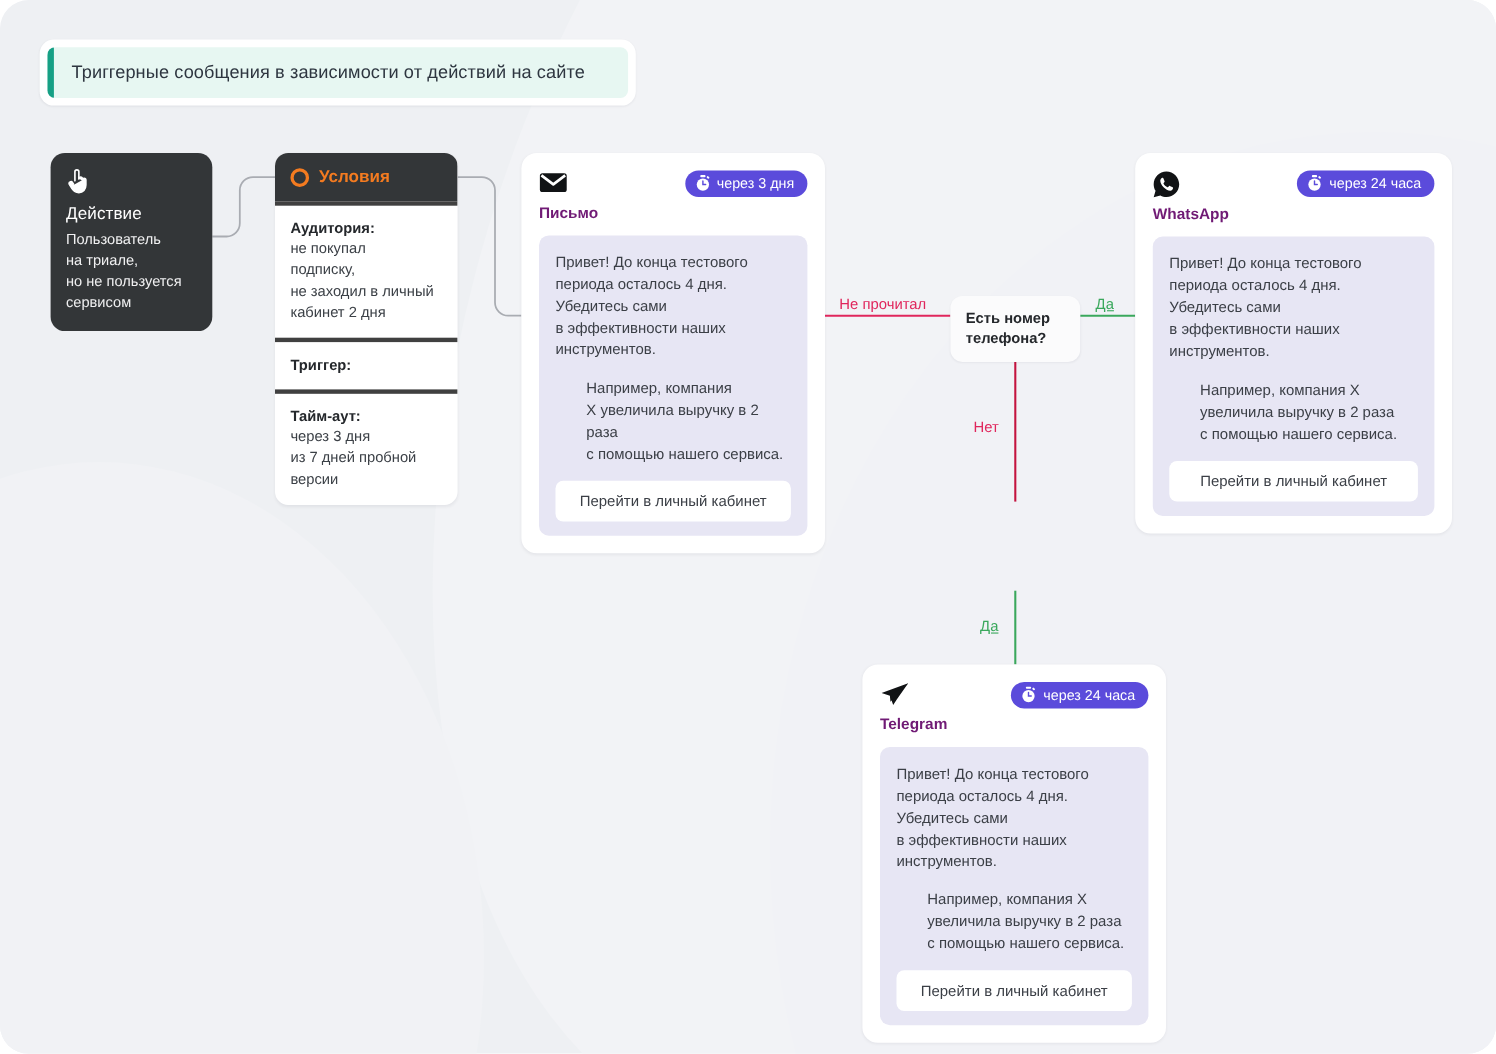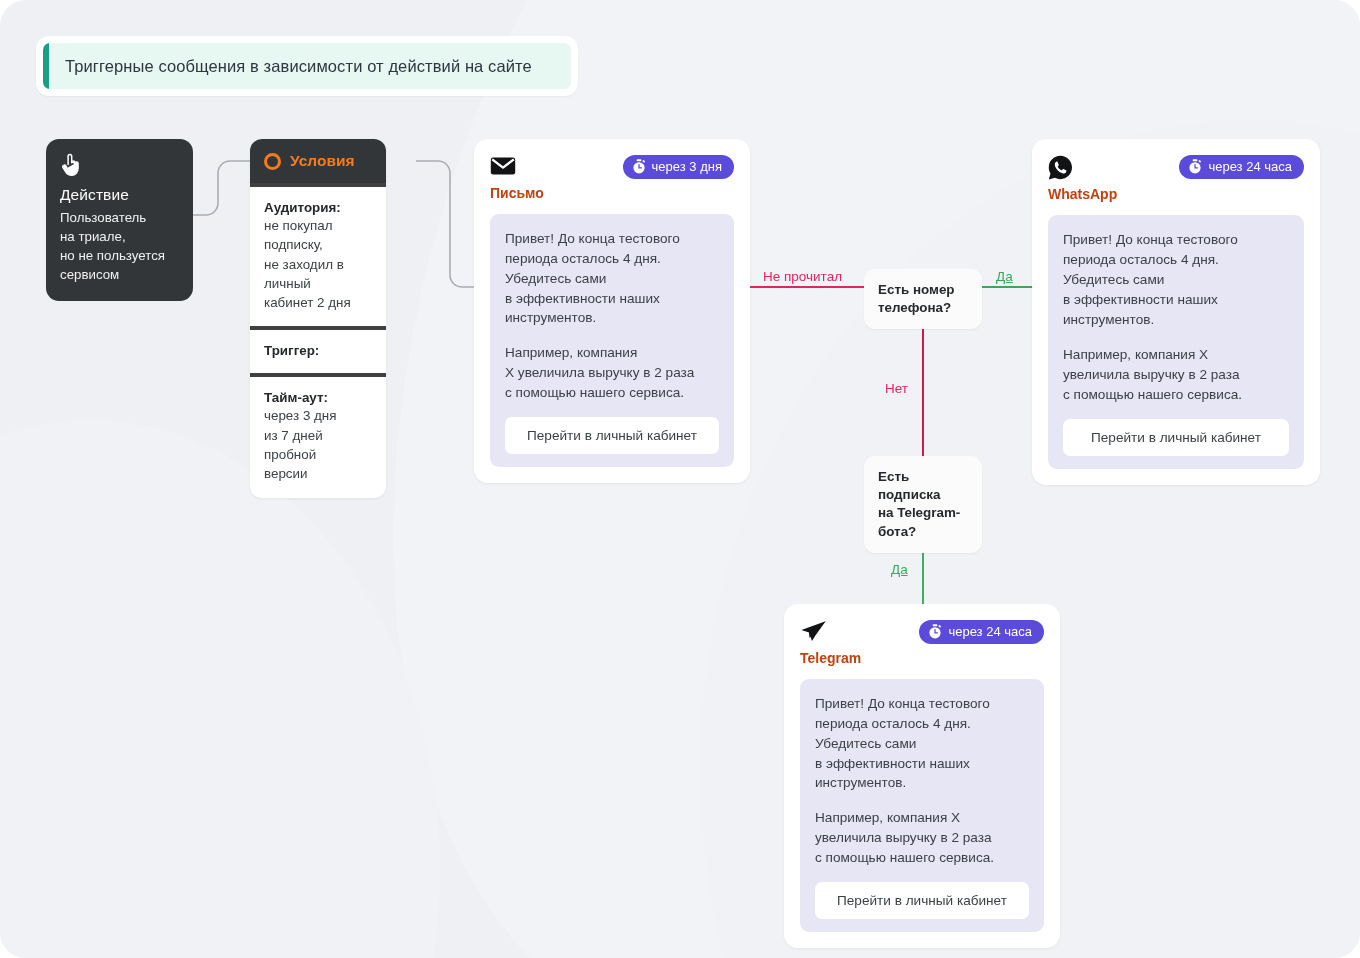--- a/index.html
+++ b/index.html
@@ -119,21 +119,21 @@
   #action-node .body {
     font-size: 13.3px;
     line-height: 1.42;
     color: #f0f0f1;
     white-space: pre-line;
   }
 
   
   #conditions-card {
     left: 250px; top: 139px;
-    width: 136px;
+    width: 166px;
     border-radius: 12px;
     overflow: hidden;
     box-shadow: 0 1px 3px rgba(20,25,40,.06);
   }
   #conditions-card .hdr {
     background: #333638;
     height: 44px;
     display: flex;
     align-items: center;
     gap: 9px;
@@ -178,21 +178,21 @@
   .msg-card .top {
     display: flex;
     align-items: flex-start;
     justify-content: space-between;
     margin-bottom: 4px;
   }
   .msg-card .chan-icon { display: block; }
   .msg-card .chan-name {
     font-size: 14px;
     font-weight: bold;
-    color: #c2410c;
+    color: #701a75;
     margin-top: 6px;
     margin-bottom: 13px;
   }
   .badge {
     display: inline-flex;
     align-items: center;
     gap: 6px;
     background: #5b4bdb;
     color: #ffffff;
     border-radius: 13px;
@@ -208,21 +208,21 @@
     border-radius: 9px;
     padding: 15px 15px 13px 15px;
   }
   .bubble p {
     margin: 0;
     font-size: 13.6px;
     line-height: 1.47;
     color: #3b3f46;
     white-space: pre-line;
   }
-  .bubble p + p { margin-top: 15px; }
+  .bubble p + p { margin-top: 15px; margin-left: 28px; }
   .bubble .cta {
     display: block;
     width: 100%;
     margin-top: 14px;
     background: #ffffff;
     border: none;
     border-radius: 7px;
     padding: 11px 8px;
     font-family: "Liberation Sans", sans-serif;
     font-size: 13.6px;
@@ -419,20 +419,14 @@
 с помощью нашего сервиса.</p>
       <button class="cta">Перейти в личный кабинет</button>
     </div>
   </div>
 
   <div class="decision" id="decision-phone">
     <div class="q">Есть номер
 телефона?</div>
   </div>
 
-  <div class="decision" id="decision-tgbot">
-    <div class="q">Есть
-подписка
-на Telegram-
-бота?</div>
-  </div>
 
 </div>
 
 </body></html>

